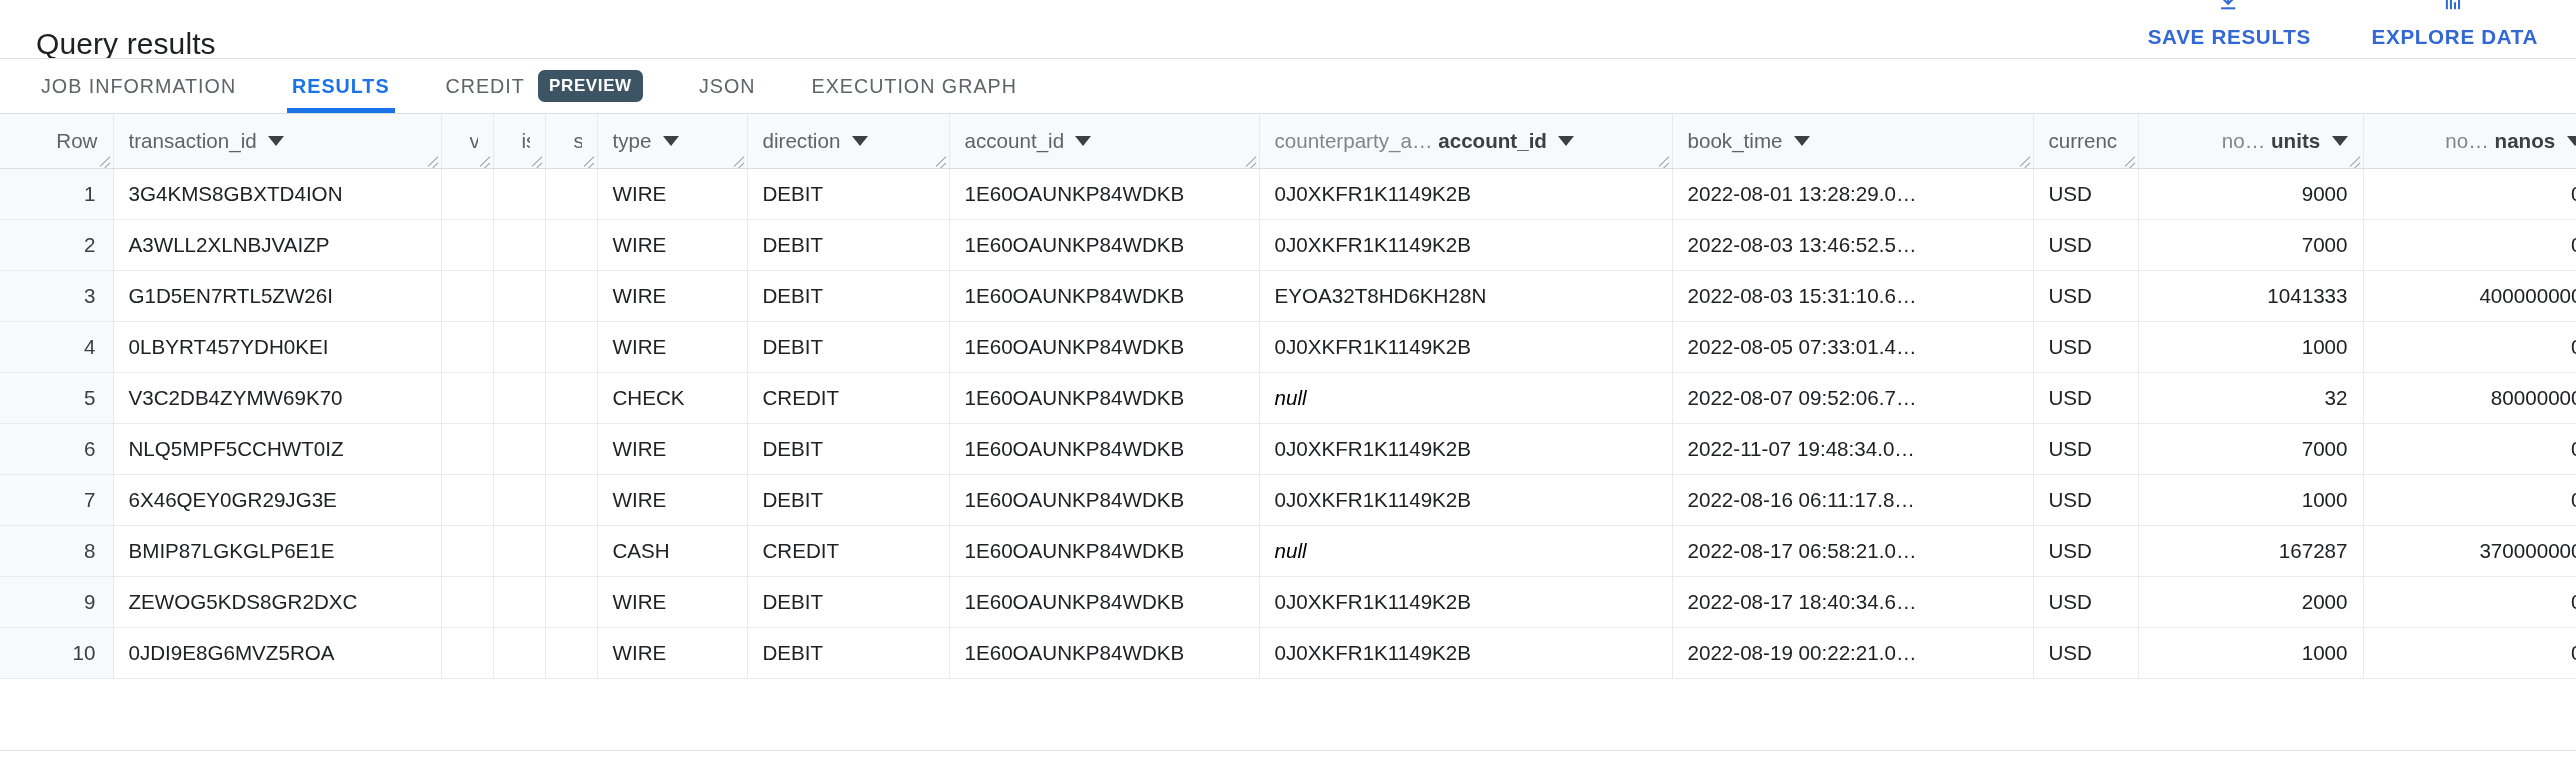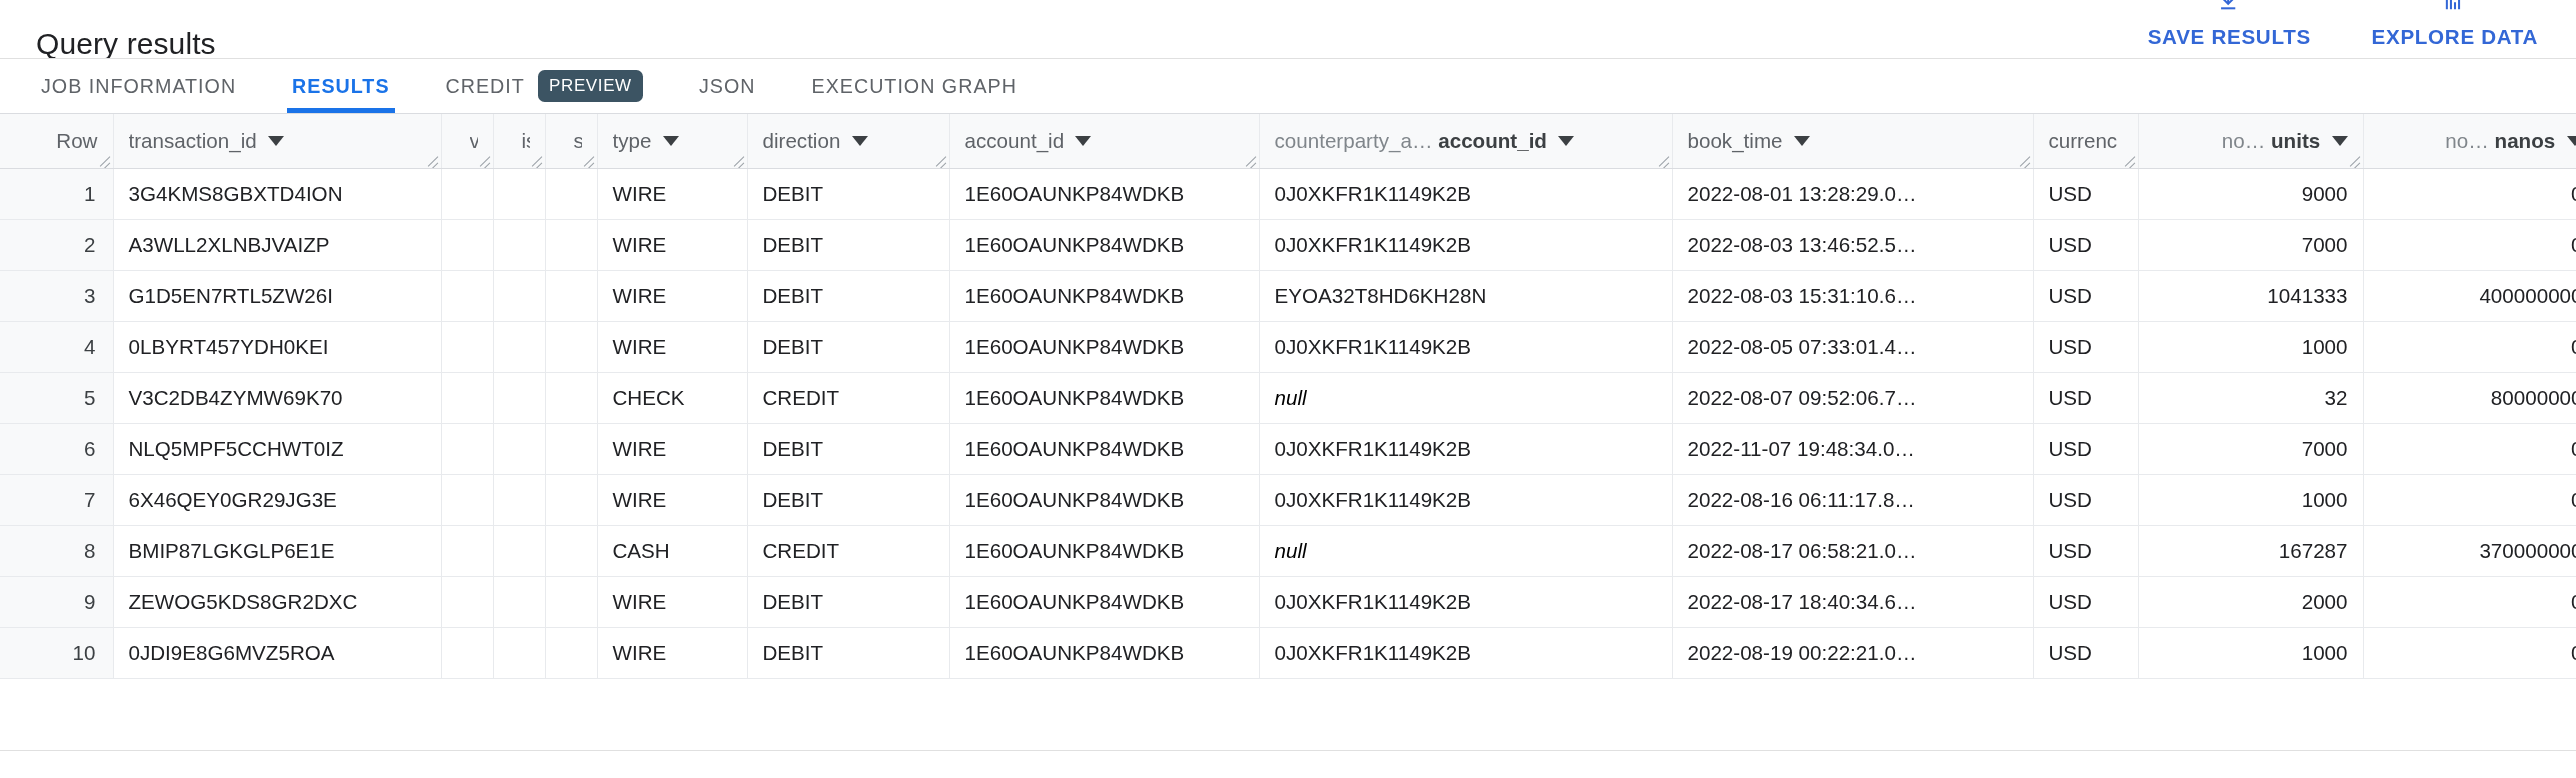--- a/index.html
+++ b/index.html
@@ -87,21 +87,21 @@
     content: "";
     position: absolute;
     left: 22.5px; right: 22.5px; bottom: 0;
     height: 4.7px;
     background: #1a73e8;
   }
   .chip-preview {
     background: #3c5463;
     color: #ffffff;
     font-size: 17px;
-    font-weight: 400;
+    font-weight: 700;
     letter-spacing: 0.6px;
     border-radius: 6.6px;
     padding: 6.6px 11.3px 7.5px 11.3px;
     line-height: 1;
   }
 
   
   .table-wrap {
     position: relative;
     height: 636px;

